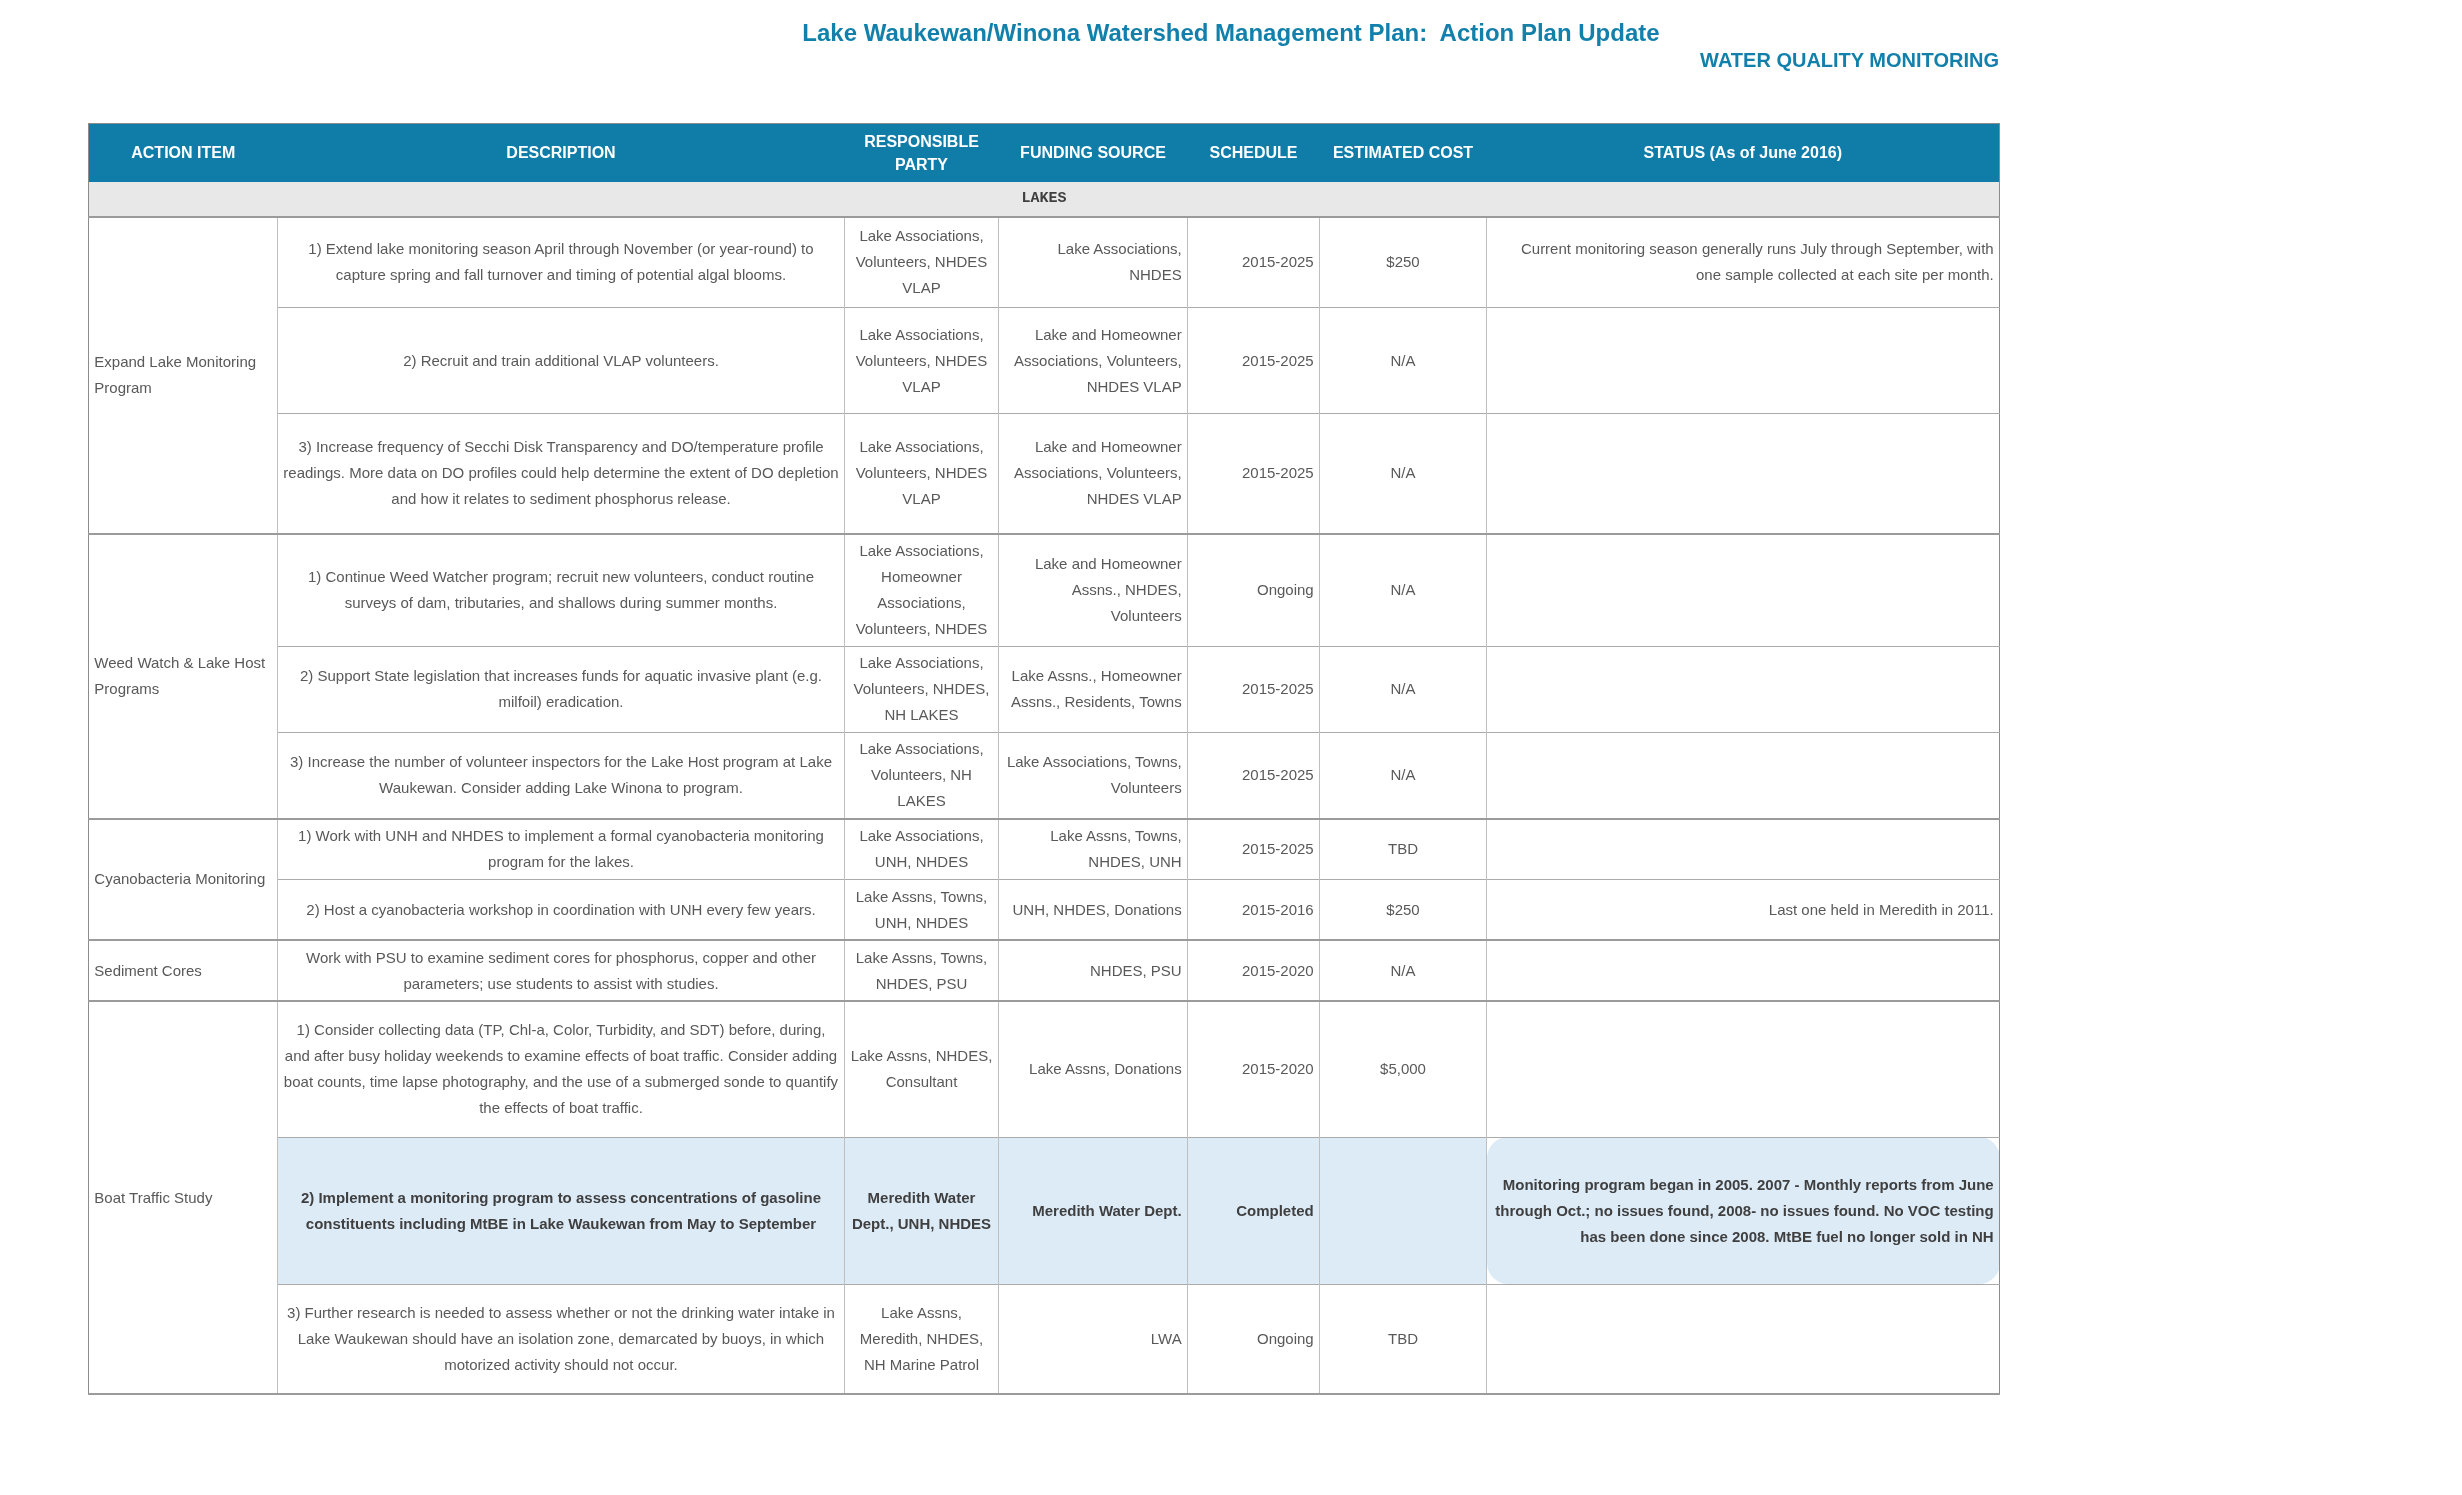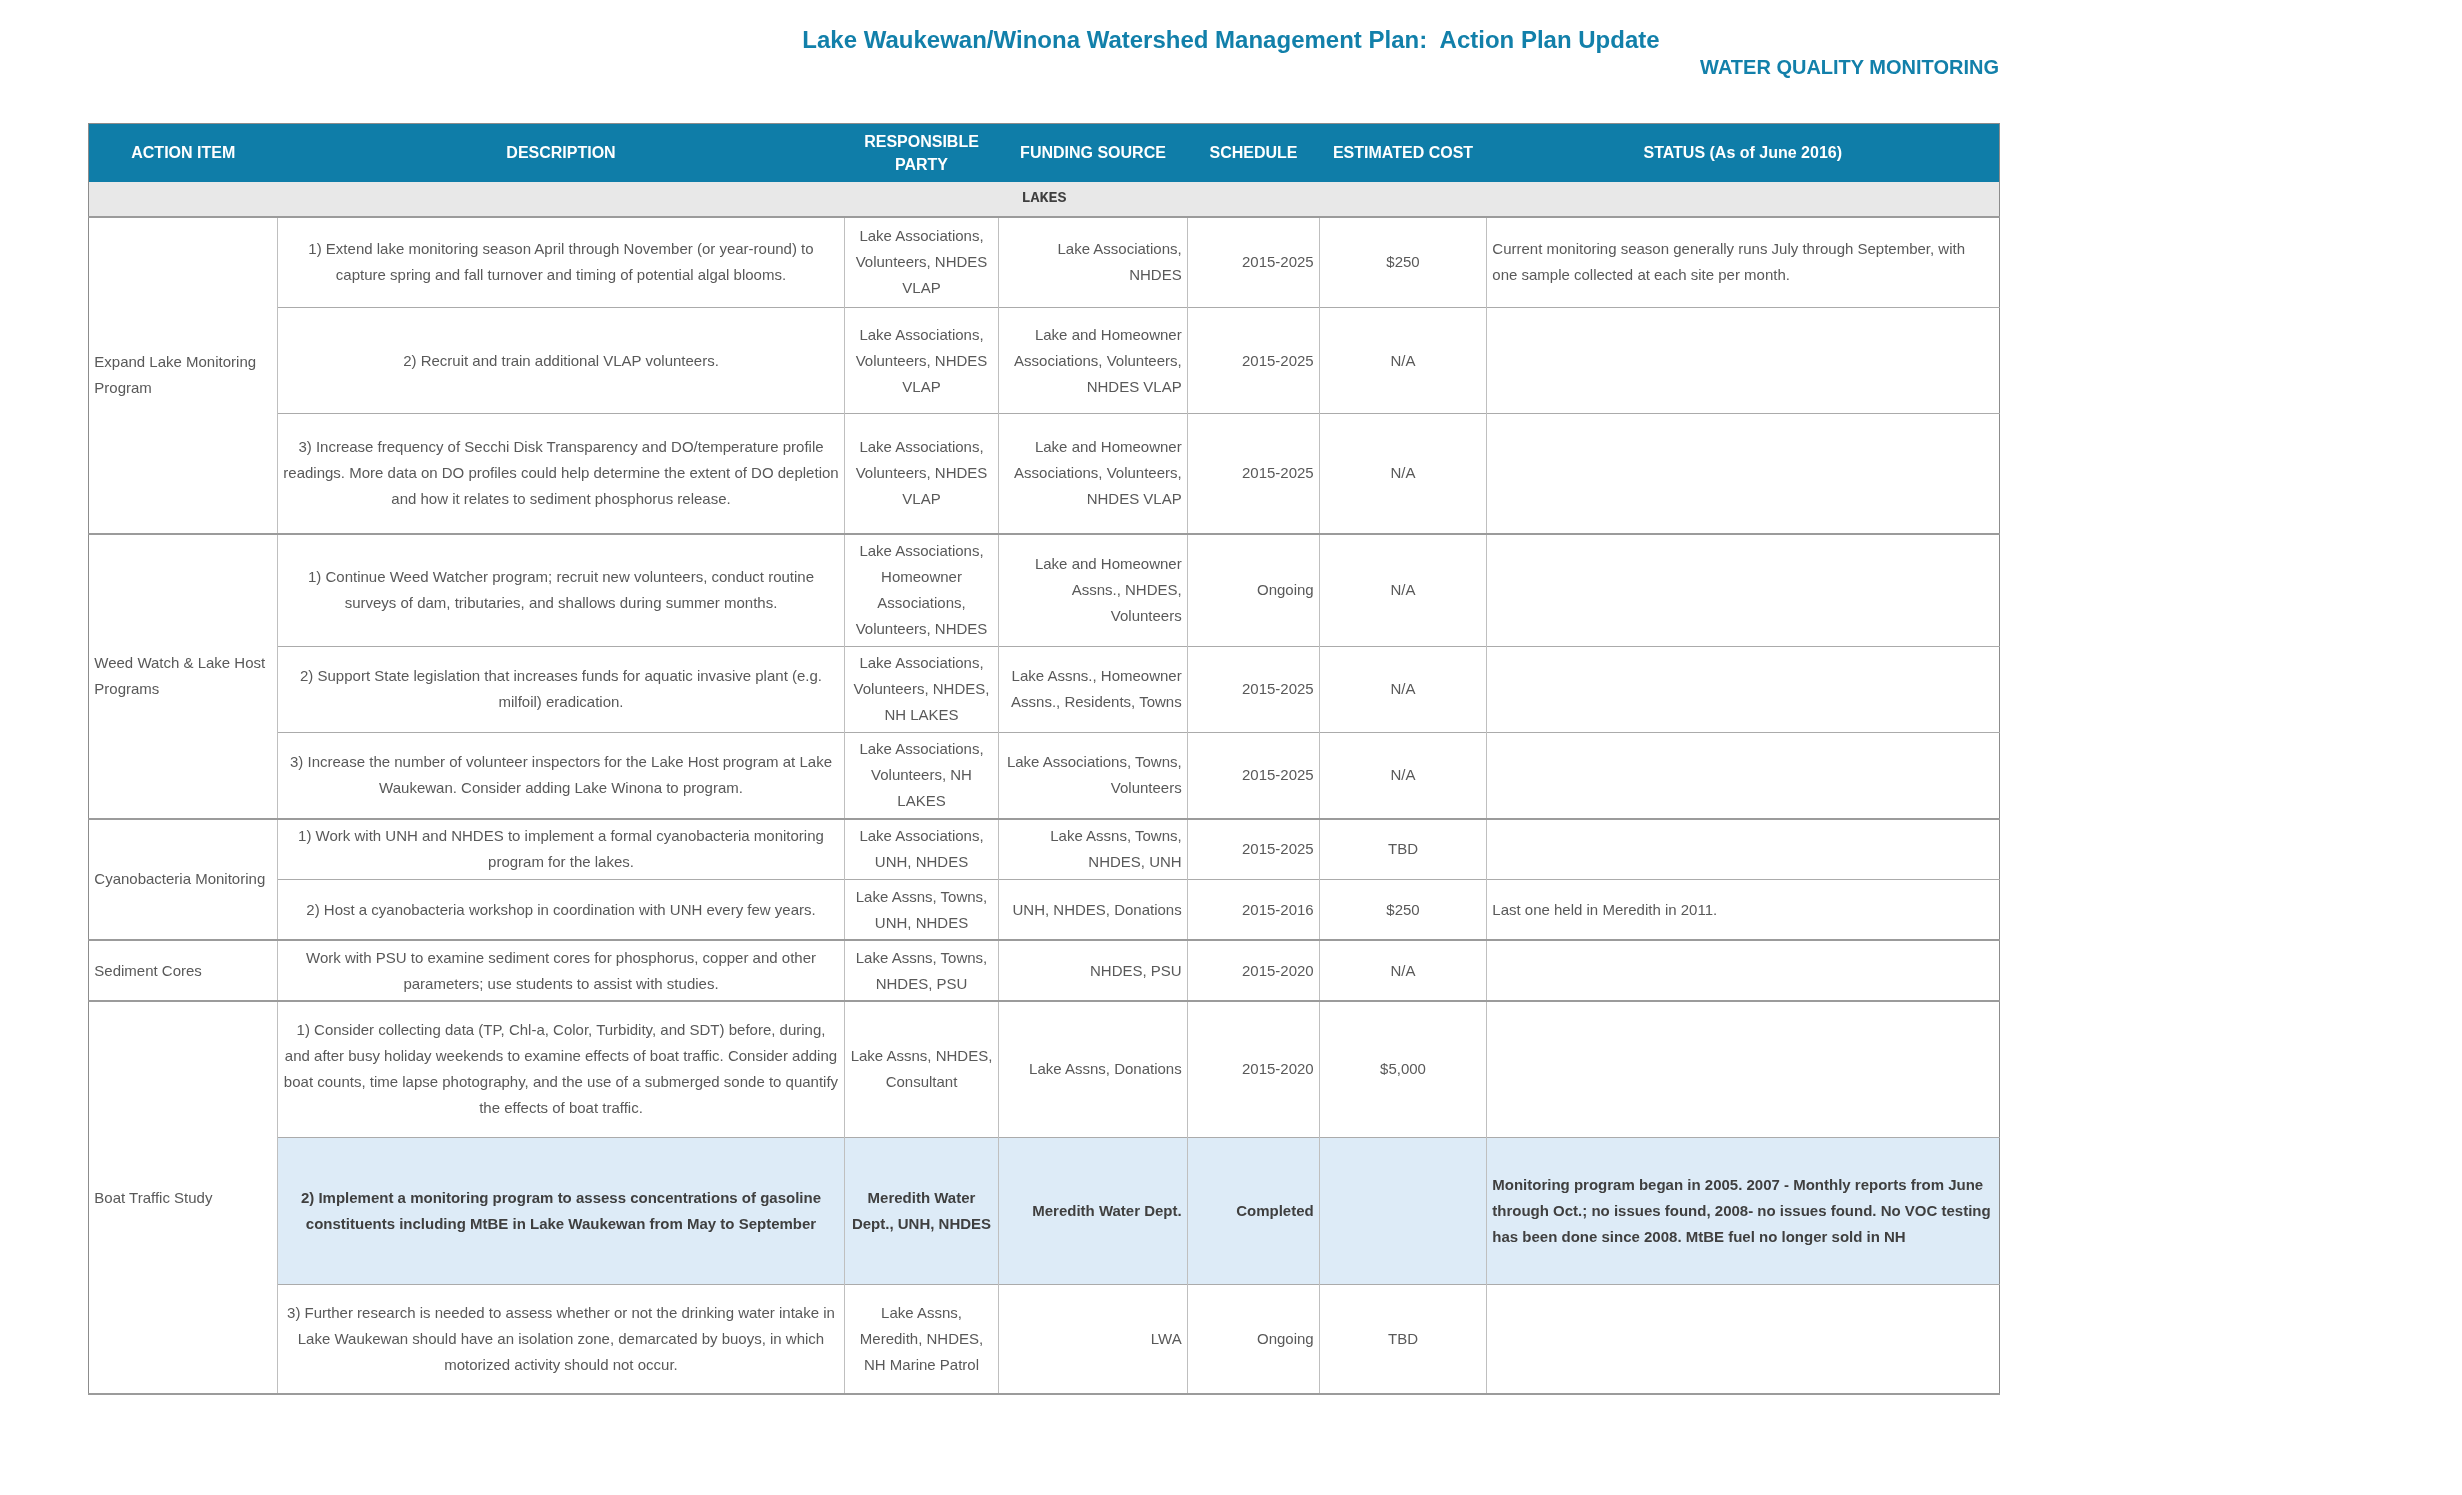--- a/index.html
+++ b/index.html
@@ -9,21 +9,21 @@
     font-family: "Liberation Sans", sans-serif;
   }
   .page {
     position: relative;
     width: 2462px;
     height: 1495px;
     background: #ffffff;
     overflow: hidden;
   }
   .title-block {
-    padding-top: 26px;
+    padding-top: 19px;
     width: 2462px;
     text-align: center;
   }
   .doc-title {
     color: #1280AA;
     font-size: 24px;
     font-weight: bold;
     line-height: 28px;
     white-space: pre;
   }
@@ -74,21 +74,21 @@
     vertical-align: middle;
     padding: 3.5px 5.3px;
     overflow: hidden;
   }
   td.col-action   { text-align: left; border-right: 0.9px solid #bfbfbf; }
   td.col-desc     { text-align: center; padding-left: 8px; padding-right: 10.6px; border-right: 0.9px solid #bfbfbf; margin-top: 15px; }
   td.col-resp     { text-align: center; border-right: 0.9px solid #bfbfbf; }
   td.col-fund     { text-align: right; border-right: 0.9px solid #bfbfbf; }
   td.col-sched    { text-align: right; border-right: 0.9px solid #bfbfbf; margin-top: 36px; }
   td.col-cost     { text-align: center; border-right: 0.9px solid #bfbfbf; }
-  td.col-status   { text-align: left; padding-left: 10.6px; padding-right: 8.8px; }
+  td.col-status   { text-align: right; padding-left: 10.6px; padding-right: 8.8px; border-radius: 21px; }
   tr.sub-row   { border-top: 1.8px solid #ababab; }
   tr.group-row { border-top: 2.6px solid #9b9b9b; }
   tr.highlight-row td {
     background: #DDEBF7;
     color: #3f3f3f;
     font-weight: bold;
   }
 </style>
 </head>
 <body>

